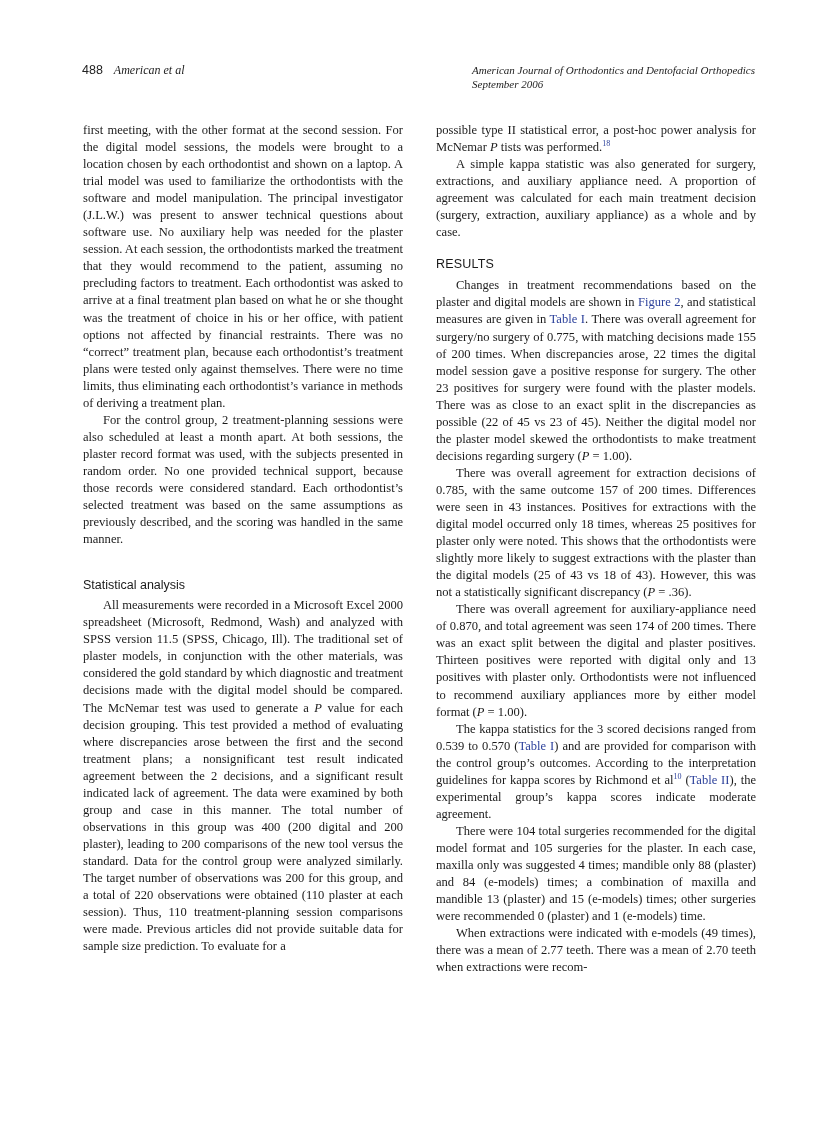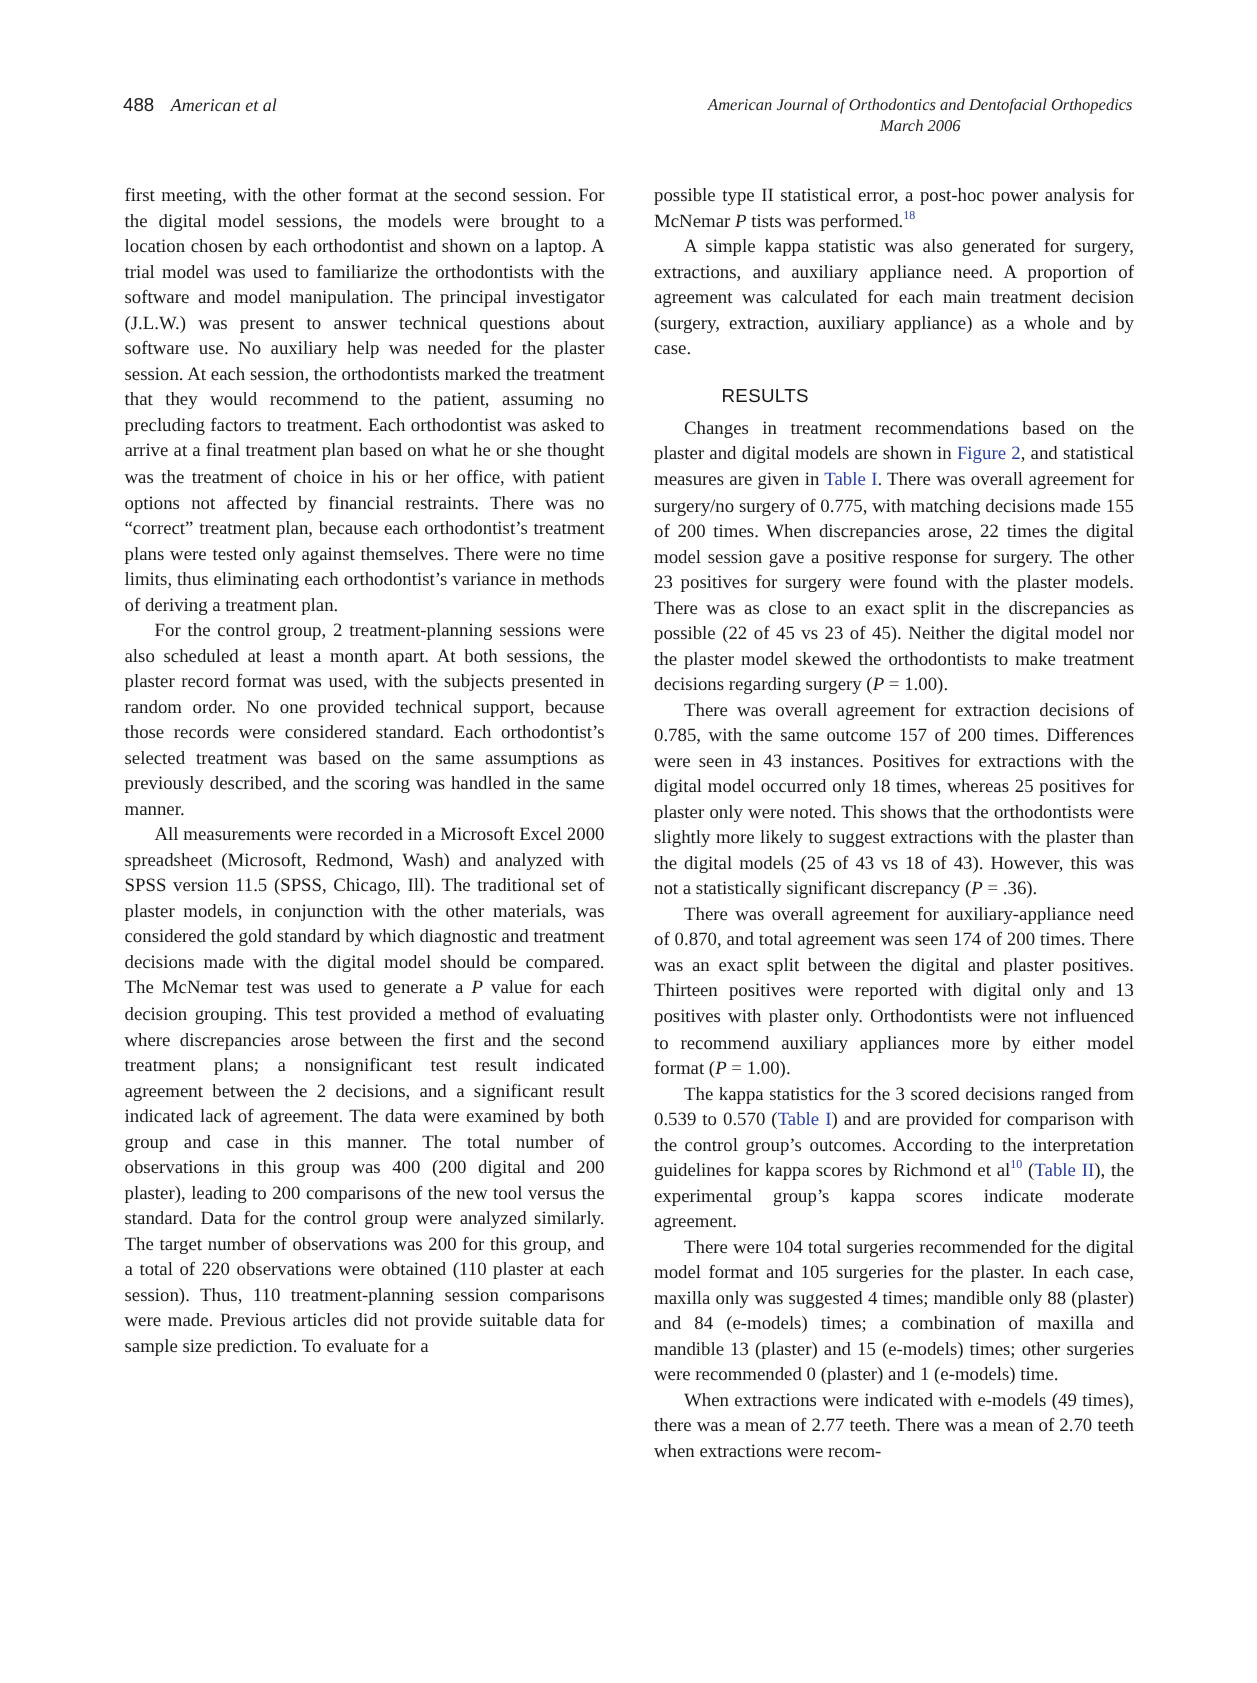--- a/index.html
+++ b/index.html
@@ -1,47 +1,48 @@
 <!DOCTYPE html>
 <html><head>
   <meta charset="utf-8">
   <style>
     html, body { margin: 0; padding: 0; background: #ffffff; }
     body { width: 838px; height: 1122px; position: relative; overflow: hidden; color: #1a1a1a; }
     .header-left { position: absolute; left: 82px; top: 63px; font-size: 12px; }
     .page-num { font-family: "Liberation Sans", sans-serif; font-size: 12.5px; color: #222; margin-right: 8px; text-align: center; }
     .running-authors { font-family: "Liberation Serif", serif; font-style: italic; font-size: 12px; color: #222; }
-    .header-right { position: absolute; right: 83px; top: 63px; text-align: center; font-family: "Liberation Serif", serif; font-style: italic; font-size: 11px; line-height: 14px; color: #222; }
+    .header-right { position: absolute; right: 83px; top: 63px; text-align: left; font-family: "Liberation Serif", serif; font-style: italic; font-size: 11px; line-height: 14px; color: #222; }
     .col { position: absolute; top: 122px; width: 320px; font-family: "Liberation Serif", serif; font-size: 12.55px; line-height: 17.05px; text-align: justify; color: #1a1a1a; }
     .col-left { left: 83px; }
     .col-right { left: 436px; }
     .col p { margin: 0; text-indent: 0; hyphens: manual; }
     .col p.indent { text-indent: 20px; }
     .heading { font-family: "Liberation Sans", sans-serif; font-size: 12.5px; font-weight: normal; margin: 0; color: #1a1a1a; }
     .heading-sub { margin-top: 29px; margin-bottom: 3px; }
-    .heading-major { margin-top: 15px; margin-bottom: 4px; letter-spacing: 0.2px; margin-left: 45px; }
+    .heading-major { margin-top: 15px; margin-bottom: 4px; letter-spacing: 0.2px; }
     .link { color: #2a3f9a; }
     sup { font-size: 8px; line-height: 0; vertical-align: super; }
     .ital { font-style: italic; }
   </style>
 </head>
 <body>
 
 <div class="header-left">
   <span class="page-num">488</span>
   <span class="running-authors">American et al</span>
 </div>
 <div class="header-right">
   <div>American Journal of Orthodontics and Dentofacial Orthopedics</div>
-  <div>March 2006</div>
+  <div>September 2006</div>
 </div>
 
 <div class="col col-left">
   <p>first meeting, with the other format at the second session. For the digital model sessions, the models were brought to a location chosen by each orthodontist and shown on a laptop. A trial model was used to familiarize the orthodontists with the software and model manipula­tion. The principal investigator (J.L.W.) was present to answer technical questions about software use. No auxiliary help was needed for the plaster session. At each session, the orthodontists marked the treatment that they would recommend to the patient, assuming no precluding factors to treatment. Each orthodontist was asked to arrive at a final treatment plan based on what he or she thought was the treatment of choice in his or her office, with patient options not affected by financial restraints. There was no “correct” treatment plan, be­cause each orthodontist’s treatment plans were tested only against themselves. There were no time limits, thus eliminating each orthodontist’s variance in meth­ods of deriving a treatment plan.</p>
   <p class="indent">For the control group, 2 treatment-planning sessions were also scheduled at least a month apart. At both sessions, the plaster record format was used, with the subjects presented in random order. No one provided technical support, because those records were considered standard. Each orthodontist’s selected treatment was based on the same assumptions as previously described, and the scoring was handled in the same manner.</p>
+  <h3 class="heading heading-sub">Statistical analysis</h3>
   <p class="indent"><span>All measurements were recorded in a Microsoft Excel 2000 spreadsheet (Microsoft, Redmond, Wash) and ana­lyzed with SPSS version 11.5 (SPSS, Chicago, Ill). The traditional set of plaster models, in conjunction with the other materials, was considered the gold standard by which diagnostic and treatment decisions made with the digital model should be compared. The McNemar test was used to generate a </span><span class="ital">P</span><span> value for each decision grouping. This test provided a method of evaluating where discrepancies arose between the first and the second treatment plans; a nonsignificant test result indicated agreement between the 2 decisions, and a significant result indicated lack of agreement. The data were examined by both group and case in this manner. The total number of observations in this group was 400 (200 digital and 200 plaster), leading to 200 compari­sons of the new tool versus the standard. Data for the control group were analyzed similarly. The target number of observations was 200 for this group, and a total of 220 observations were obtained (110 plaster at each session). Thus, 110 treatment-planning session comparisons were made. Previous articles did not provide suitable data for sample size prediction. To evaluate for a</span></p>
 </div>
 
 <div class="col col-right">
   <p><span>possible type II statistical error, a post-hoc power analysis for McNemar </span><span class="ital">P</span><span> tists was performed.</span><sup class="link">18</sup></p>
   <p class="indent">A simple kappa statistic was also generated for surgery, extractions, and auxiliary appliance need. A proportion of agreement was calculated for each main treatment decision (surgery, extraction, auxiliary appli­ance) as a whole and by case.</p>
   <h3 class="heading heading-major">RESULTS</h3>
   <p class="indent"><span>Changes in treatment recommendations based on the plaster and digital models are shown in </span><span class="link">Figure 2</span><span>, and statistical measures are given in </span><span class="link">Table I</span><span>. There was overall agreement for surgery/no surgery of 0.775, with matching decisions made 155 of 200 times. When discrepancies arose, 22 times the digital model session gave a positive response for surgery. The other 23 positives for surgery were found with the plaster models. There was as close to an exact split in the discrepancies as possible (22 of 45 vs 23 of 45). Neither the digital model nor the plaster model skewed the orthodontists to make treatment decisions regarding surgery (</span><span class="ital">P</span><span> = 1.00).</span></p>
   <p class="indent"><span>There was overall agreement for extraction decisions of 0.785, with the same outcome 157 of 200 times. Differences were seen in 43 instances. Positives for extractions with the digital model occurred only 18 times, whereas 25 positives for plaster only were noted. This shows that the orthodontists were slightly more likely to suggest extractions with the plaster than the digital models (25 of 43 vs 18 of 43). However, this was not a statistically significant discrepancy (</span><span class="ital">P</span><span> = .36).</span></p>
   <p class="indent"><span>There was overall agreement for auxiliary-appliance need of 0.870, and total agreement was seen 174 of 200 times. There was an exact split between the digital and plaster positives. Thirteen positives were reported with digital only and 13 positives with plaster only. Orthodon­tists were not influenced to recommend auxiliary appli­ances more by either model format (</span><span class="ital">P</span><span> = 1.00).</span></p>

